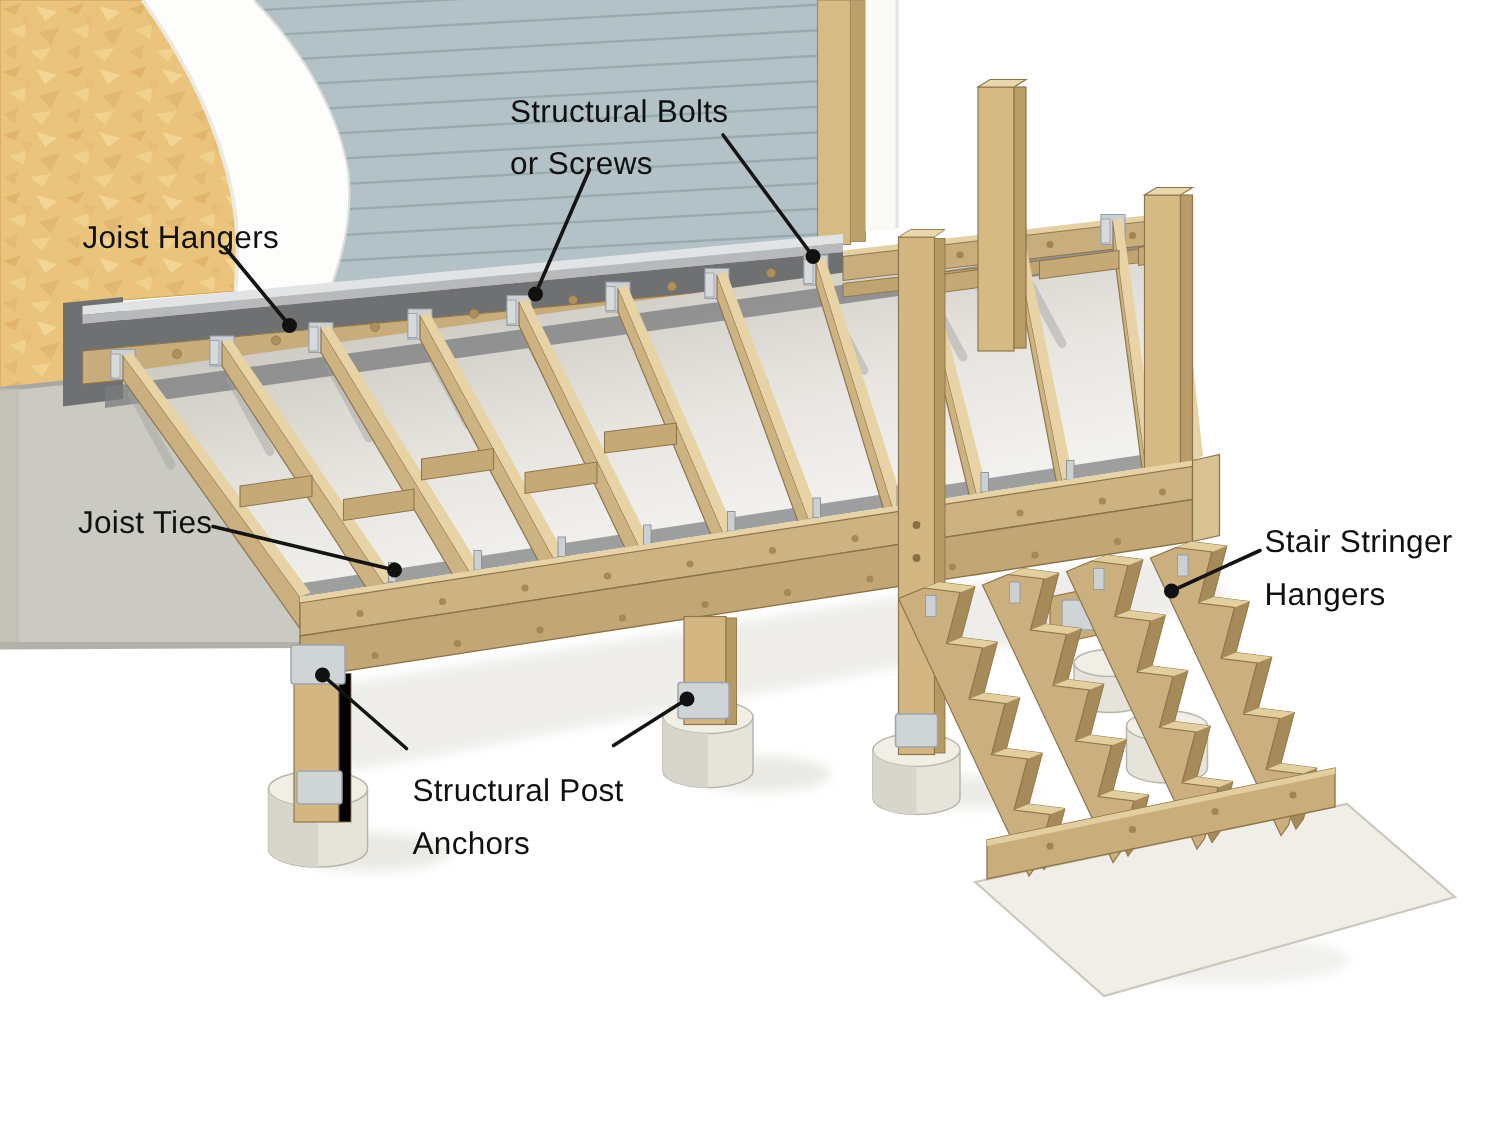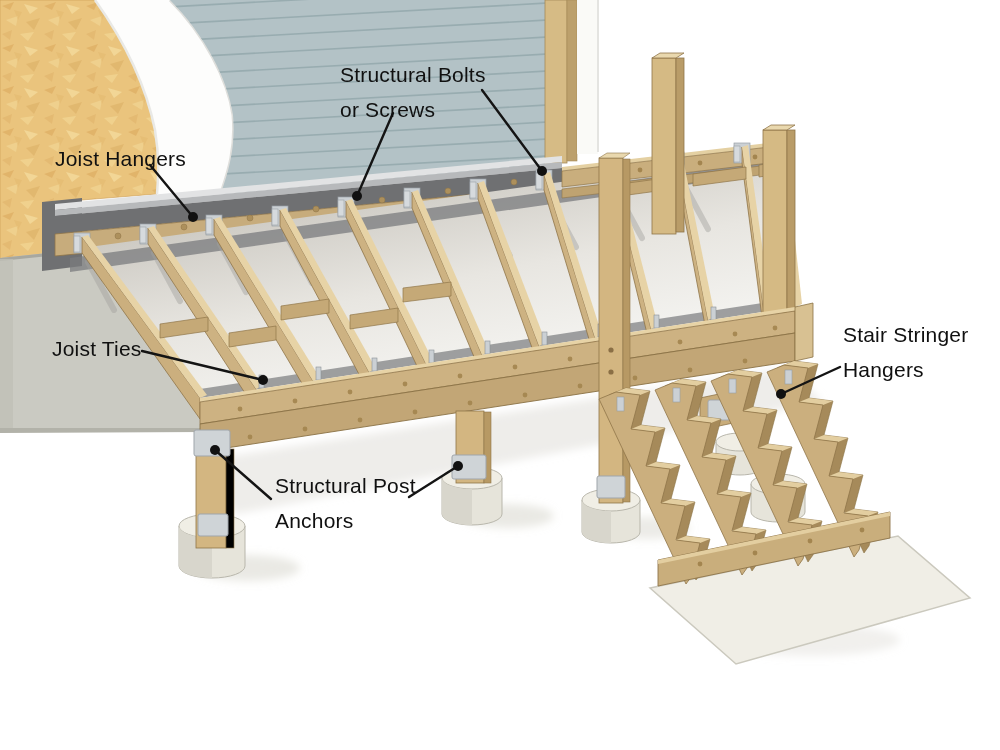--- a/index.html
+++ b/index.html
@@ -402,17 +402,17 @@
     <circle cx="215" cy="450" r="5"></circle>
     <circle cx="458" cy="466" r="5"></circle>
     <circle cx="781" cy="394" r="5"></circle>
   </g>
 </svg>
 
   <div class="callout" style="left:55px;top:141px">Joist Hangers</div>
   <div class="callout" style="left:340px;top:57px">Structural Bolts
 or Screws</div>
   <div class="callout" style="left:52px;top:331px">Joist Ties</div>
-  <div class="callout" style="left:275px;top:468px">Structural Post
+  <div class="callout" style="left:275px;top:510px">Structural Post
 Anchors</div>
-  <div class="callout" style="left:843px;top:317px">Stair Stringer
+  <div class="callout" style="left:843px;top:344px">Stair Stringer
 Hangers</div>
 </div>
 
 </body></html>

